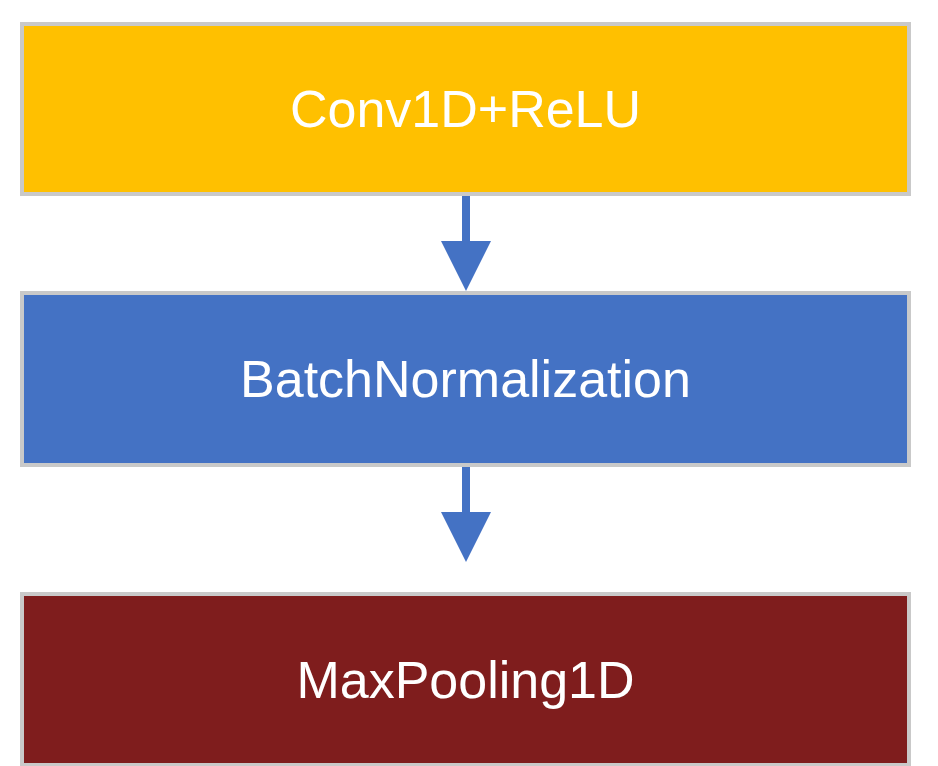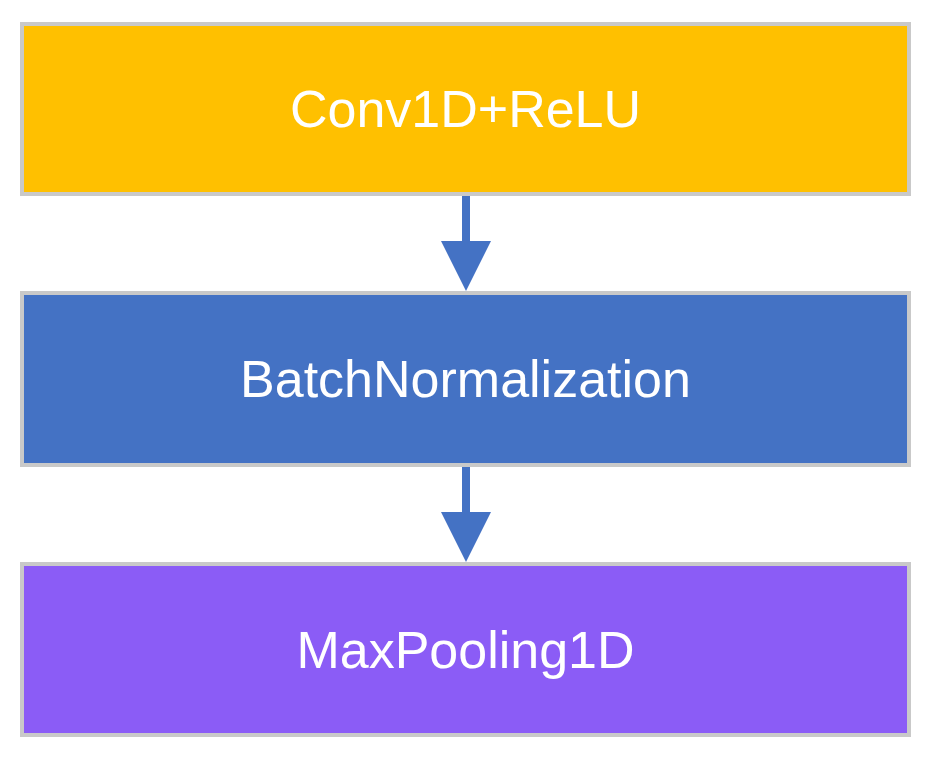--- a/index.html
+++ b/index.html
@@ -65,17 +65,17 @@
     <span class="label" style="color: rgb(255, 255, 255);">BatchNormalization</span>
   </div>
 
   <div class="arrow arrow-2" style="color: rgb(68, 114, 196);">
     <svg viewBox="0 0 52 95" xmlns="http://www.w3.org/2000/svg" aria-hidden="true">
       <rect x="22" y="0" width="8" height="50" fill="currentColor"></rect>
       <polygon points="1,45 51,45 26,95" fill="currentColor"></polygon>
     </svg>
   </div>
 
-  <div class="node node-3" style="background: #8b5cf6; border-color: rgb(201, 201, 201);">
+  <div class="node node-3" style="background: #7f1d1d; border-color: rgb(201, 201, 201); margin-top: 30px;">
     <span class="label" style="color: rgb(255, 255, 255);">MaxPooling1D</span>
   </div>
 
 </div>
 
 </body></html>

